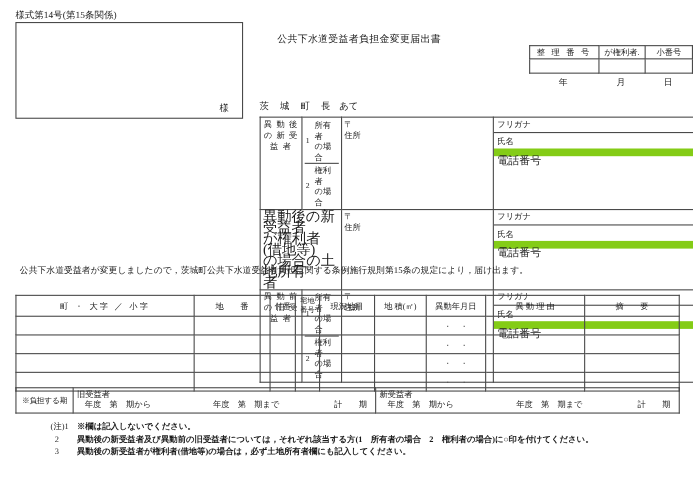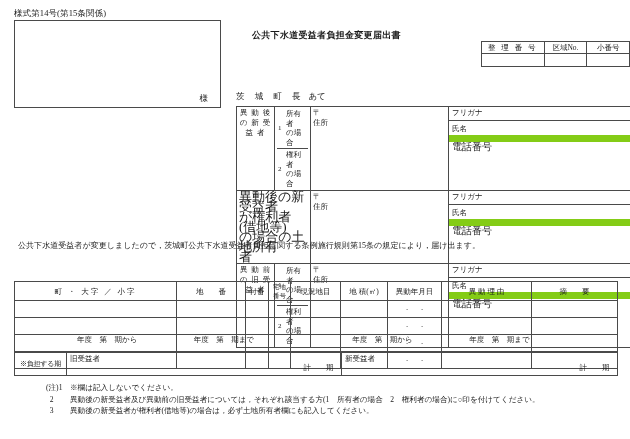--- a/index.html
+++ b/index.html
@@ -45,21 +45,20 @@
     right: 12px;
     bottom: 2px;
     font-size: 8.5px;
   }
   
   .doc-title {
     left: 252px;
     top: 29px;
     font-size: 9px;
     letter-spacing: 0.3px;
-    font-weight: bold;
   }
   
   .recv-table {
     left: 481px;
     top: 41px;
     border-collapse: collapse;
     font-size: 7.5px;
     padding-left: 25px;
   }
   .recv-table td {
@@ -183,21 +182,20 @@
     letter-spacing: 0.05px;
   }
   
   .land-table {
     left: 14px;
     top: 268px;
     width: 603px;
     border-collapse: collapse;
     table-layout: fixed;
     font-size: 7.5px;
-    margin-top: 13px;
   }
   .land-table th, .land-table td {
     border: 1px solid #4a4a4a;
     padding: 0;
     text-align: center;
     font-weight: normal;
   }
   .land-table thead th { height: 18px; line-height: 9px; }
   .land-table tbody td { height: 16px; }
   .th-two { font-size: 6.5px; line-height: 8px; }
@@ -269,66 +267,69 @@
     right: 4px;
     bottom: 2px;
     display: flex;
     justify-content: flex-end;
     font-size: 7.5px;
     gap: 36px;
   }
   .p-terms span { display: inline-block; text-align: center; }
   .t-from { width: 96px; }
   .t-to { width: 96px; }
-  .t-sum { width: 44px; margin-top: 28px; }
+  .t-sum { width: 44px; }
   
   .notes {
     left: 14px;
     top: 382px;
     width: 610px;
     font-size: 7.6px;
     line-height: 11.5px;
   }
   .note-row { display: flex; padding-left: 32px; }
   .note-num {
     width: 24px;
     flex: none;
     text-align: left;
   }
   .note-num.first { width: 24px; }
-  .note-txt { flex: 1; }
+  .note-txt { flex: 1; font-weight: bold; }
 </style>
 </head>
 <body>
 
 <div class="page">
 
   <div class="abs form-no">様式第14号(第15条関係)</div>
 
   <div class="abs applicant-box">
     <span class="applicant-sama">様</span>
   </div>
 
   <div class="abs doc-title nowrap">公共下水道受益者負担金変更届出書</div>
 
   <table class="abs recv-table">
     <tbody>
         <tr>
       <td class="c1">整 理 番 号</td>
-      <td class="c2">区域No.</td>
+      <td class="c2">が権利者.</td>
       <td class="c3">小番号</td>
     </tr>
     <tr class="blank">
       <td class="c1"></td>
       <td class="c2"></td>
       <td class="c3"></td>
     </tr>
   </tbody>
     </table>
 
+  <div class="abs date-line">
+    <span class="d1">年</span><span class="d2">月</span><span class="d3">日</span>
+  </div>
 
   <div class="abs addressee nowrap">
     <span class="town">茨 城 町 長</span><span class="ate">あて</span>
   </div>
 
   <table class="abs ben-table">
     <colgroup>
       <col class="col-label">
         <col class="col-case">
         <col class="col-addr">

